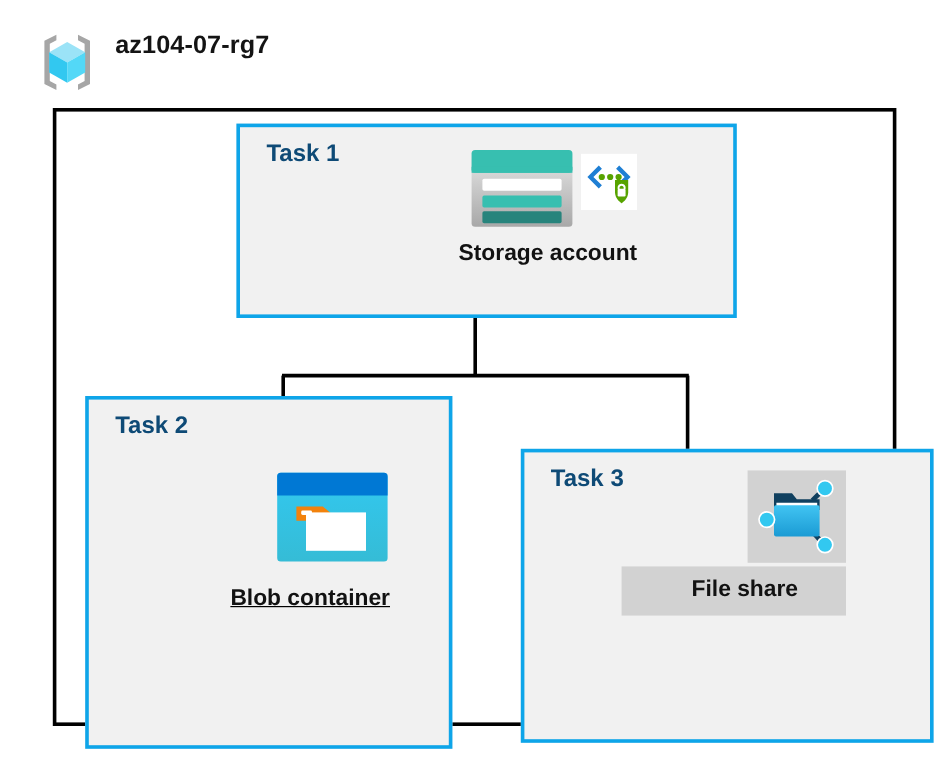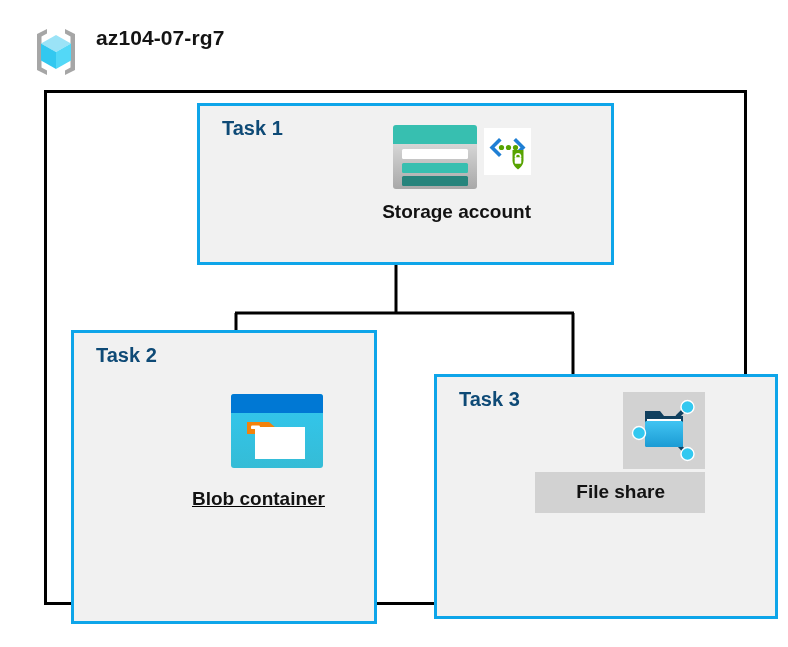--- a/index.html
+++ b/index.html
@@ -121,21 +121,21 @@
     height: 77px;
     background: #d2d2d2;
     display: flex;
     align-items: center;
     justify-content: center;
   }
   #file-share-icon { width: 66px; height: 64px; display: block; }
   #fileshare-caption-wrap {
     margin-top: 3px;
     background: #d2d2d2;
-    padding: 9px 40px 10px 41px;
+    padding: 9px 40px 10px 58px;
   }
 </style>
 </head>
 <body>
 
 <div id="title-row">
   <svg id="rg-icon" viewBox="0 0 52 52">
 
     <path d="M17 3 L7 8 L7 44 L17 49 L17 44.5 L11.5 41.6 L11.5 10.4 L17 7.5 Z" fill="#a6a6a6"></path>
 

